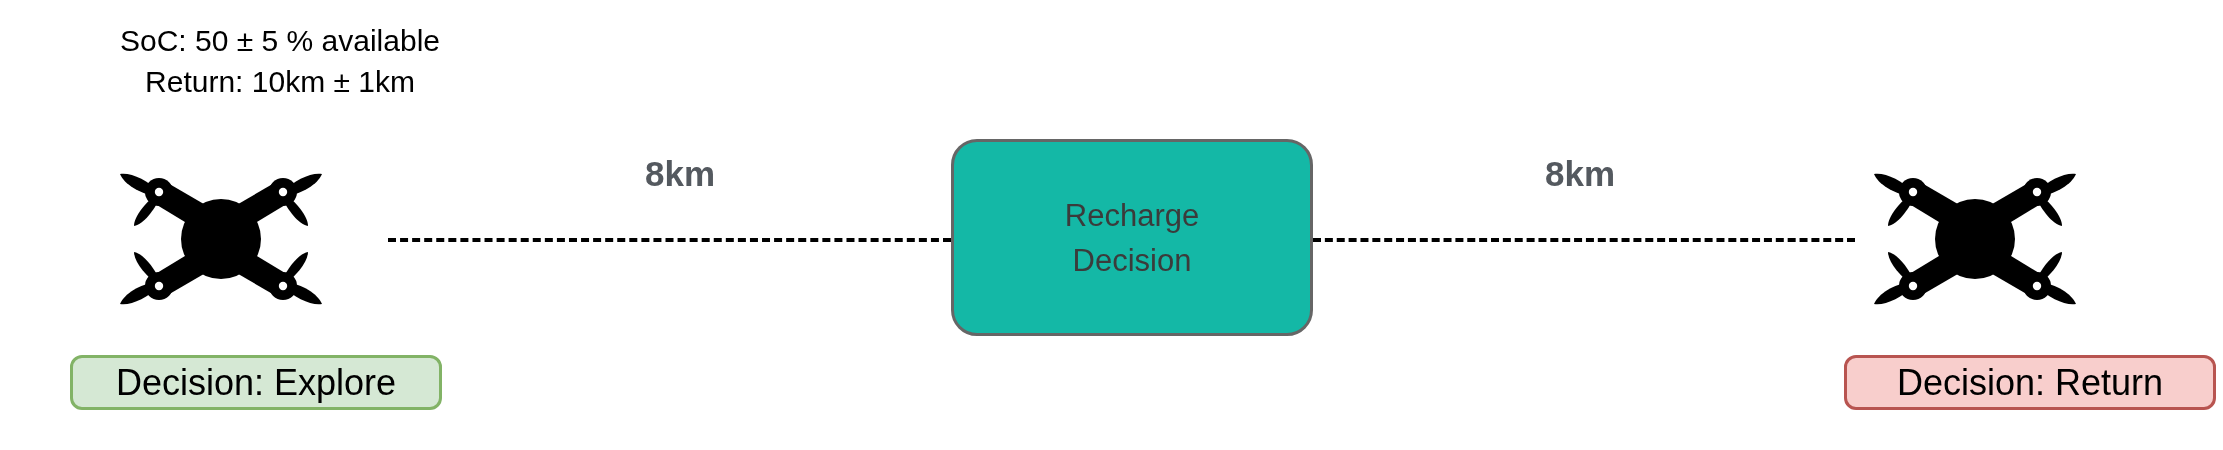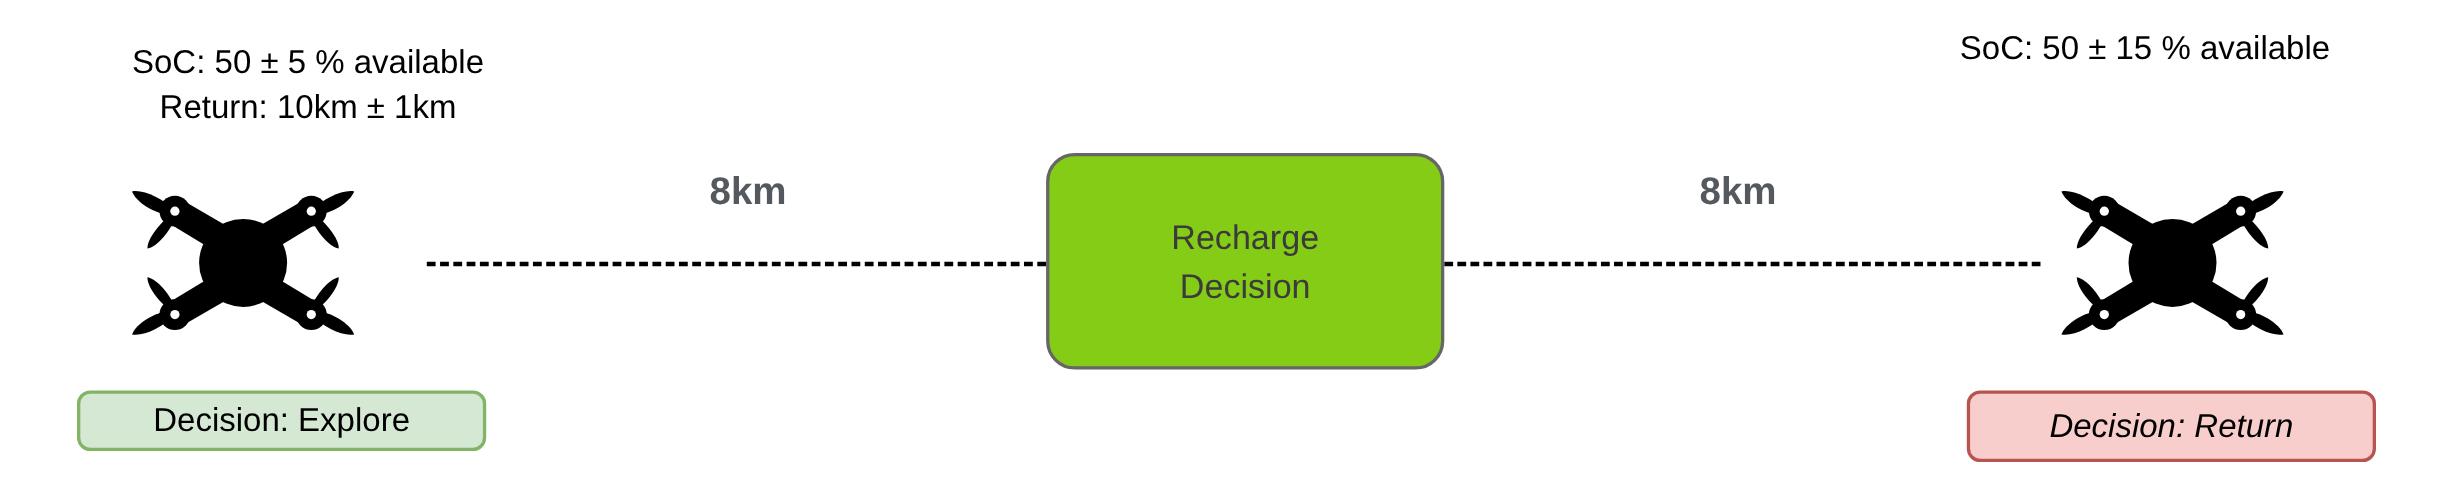--- a/index.html
+++ b/index.html
@@ -25,21 +25,21 @@
     position: absolute;
     text-align: center;
     color: #000000;
     font-size: 30px;
     line-height: 41px;
     white-space: nowrap;
   }
   .spec-block .spec-line {
     display: block;
   }
-  #spec-left  { left: 40px;  top: 36px; width: 480px; }
+  #spec-left  { left: 40px;  top: 20px; width: 480px; }
   #spec-right { left: 1700px; top: 24px; width: 500px; }
 
   
   .edge-label {
     position: absolute;
     color: #54595f;
     font-size: 35px;
     line-height: 36px;
     white-space: nowrap;
     text-align: center;
@@ -59,21 +59,21 @@
   #link-right { left: 1313px; width: 542px; }
 
   
   #station-node {
     position: absolute;
     left: 951px;
     top: 139px;
     width: 362px;
     height: 197px;
     box-sizing: border-box;
-    background: #84cc16;
+    background: #14b8a6;
     border: 3px solid #666666;
     border-radius: 26px;
     display: flex;
     flex-direction: column;
     align-items: center;
     justify-content: center;
     color: #3b3b3b;
     font-size: 31px;
     line-height: 45px;
     text-align: center;
@@ -94,45 +94,44 @@
   .decision-badge {
     position: absolute;
     box-sizing: border-box;
     border-radius: 12px;
     border-width: 3px;
     border-style: solid;
     display: flex;
     align-items: center;
     justify-content: center;
     color: #000000;
-    font-size: 30px;
+    font-size: 36px;
     line-height: 34px;
     white-space: nowrap;
   }
   #badge-left {
     left: 70px;  top: 355px; width: 372px; height: 55px;
     background: #d5e8d4; border-color: #82b366;
   }
   #badge-right {
-    left: 1788px; top: 355px; width: 372px; height: 65px;
-    background: #f8cecc; border-color: #b85450; font-style: italic;
+    left: 1844px; top: 355px; width: 372px; height: 55px;
+    background: #f8cecc; border-color: #b85450;
   }
 </style>
 </head>
 <body>
 
 <div id="scene">
 
   <div class="spec-block" id="spec-left">
     <span class="spec-line">SoC: 50 ± 5 % available</span>
     <span class="spec-line">Return: 10km ± 1km</span>
   </div>
 
   <div class="spec-block" id="spec-right">
-    <span class="spec-line">SoC: 50 ± 15 % available</span>
   </div>
 
   <div class="dashed-link" id="link-left"></div>
   <div class="edge-label" id="edge-label-left">8km</div>
 
   <div class="dashed-link" id="link-right"></div>
   <div class="edge-label" id="edge-label-right">8km</div>
 
   <div id="station-node">
     <span class="station-line">Recharge</span>

